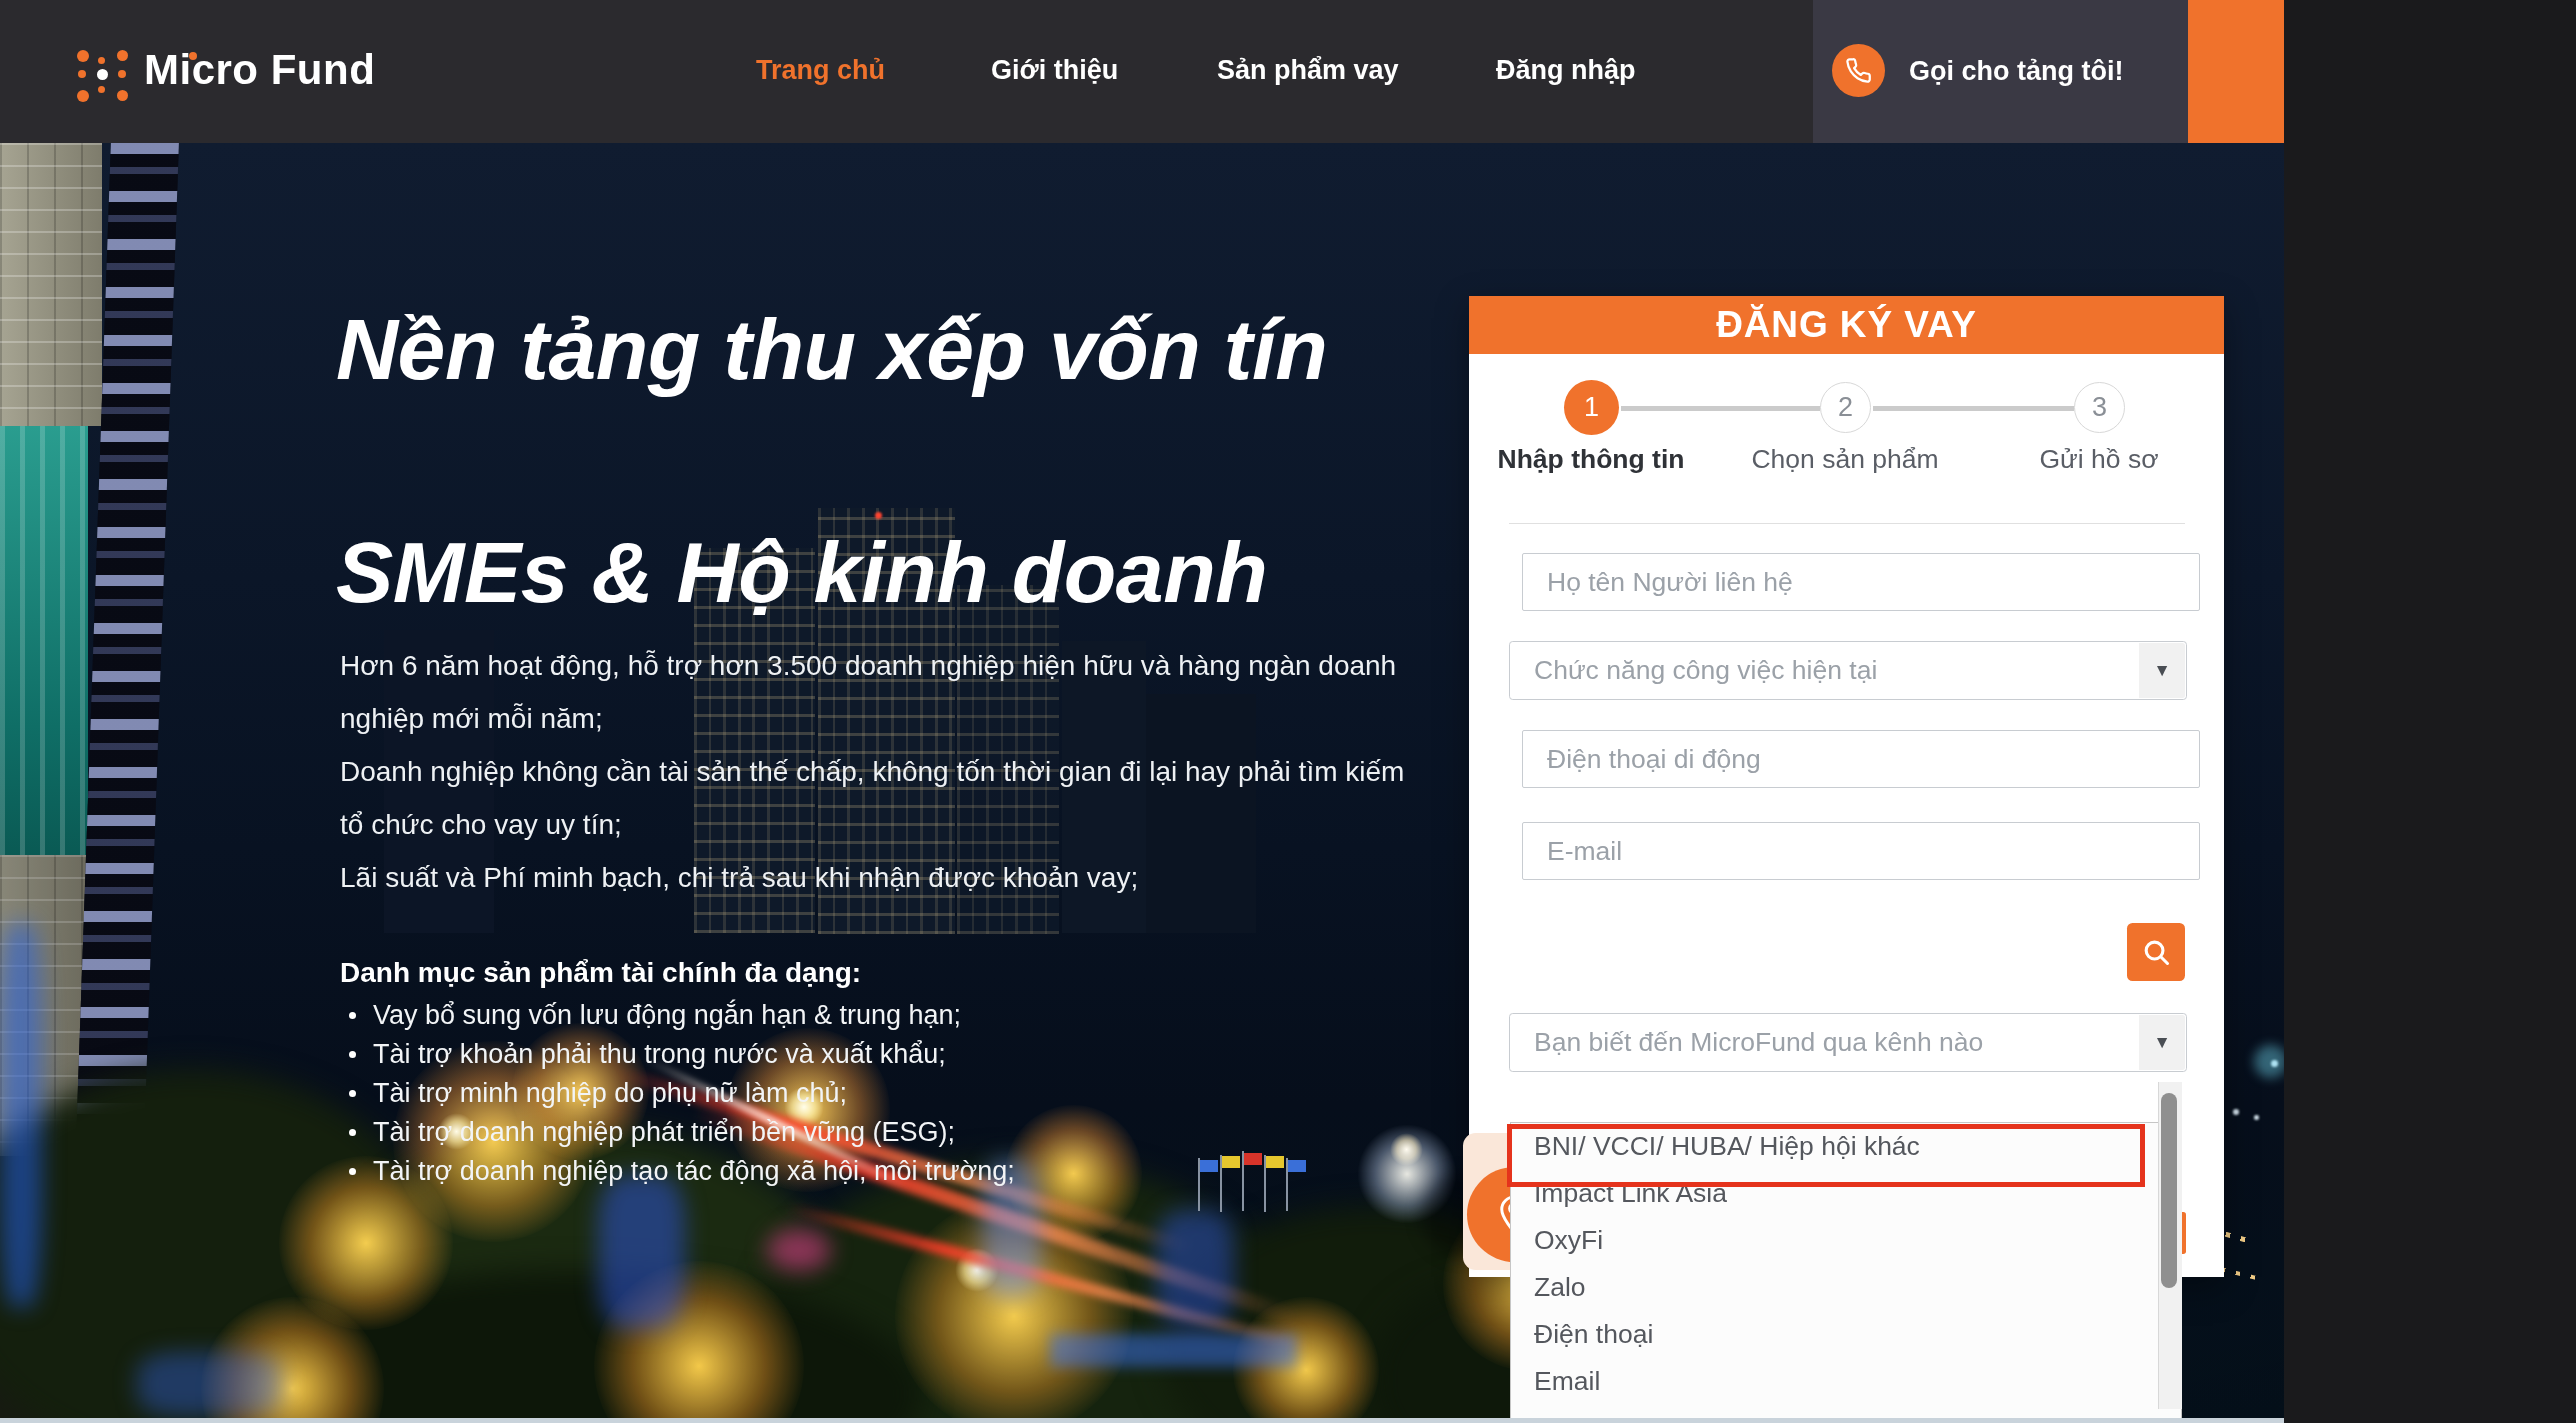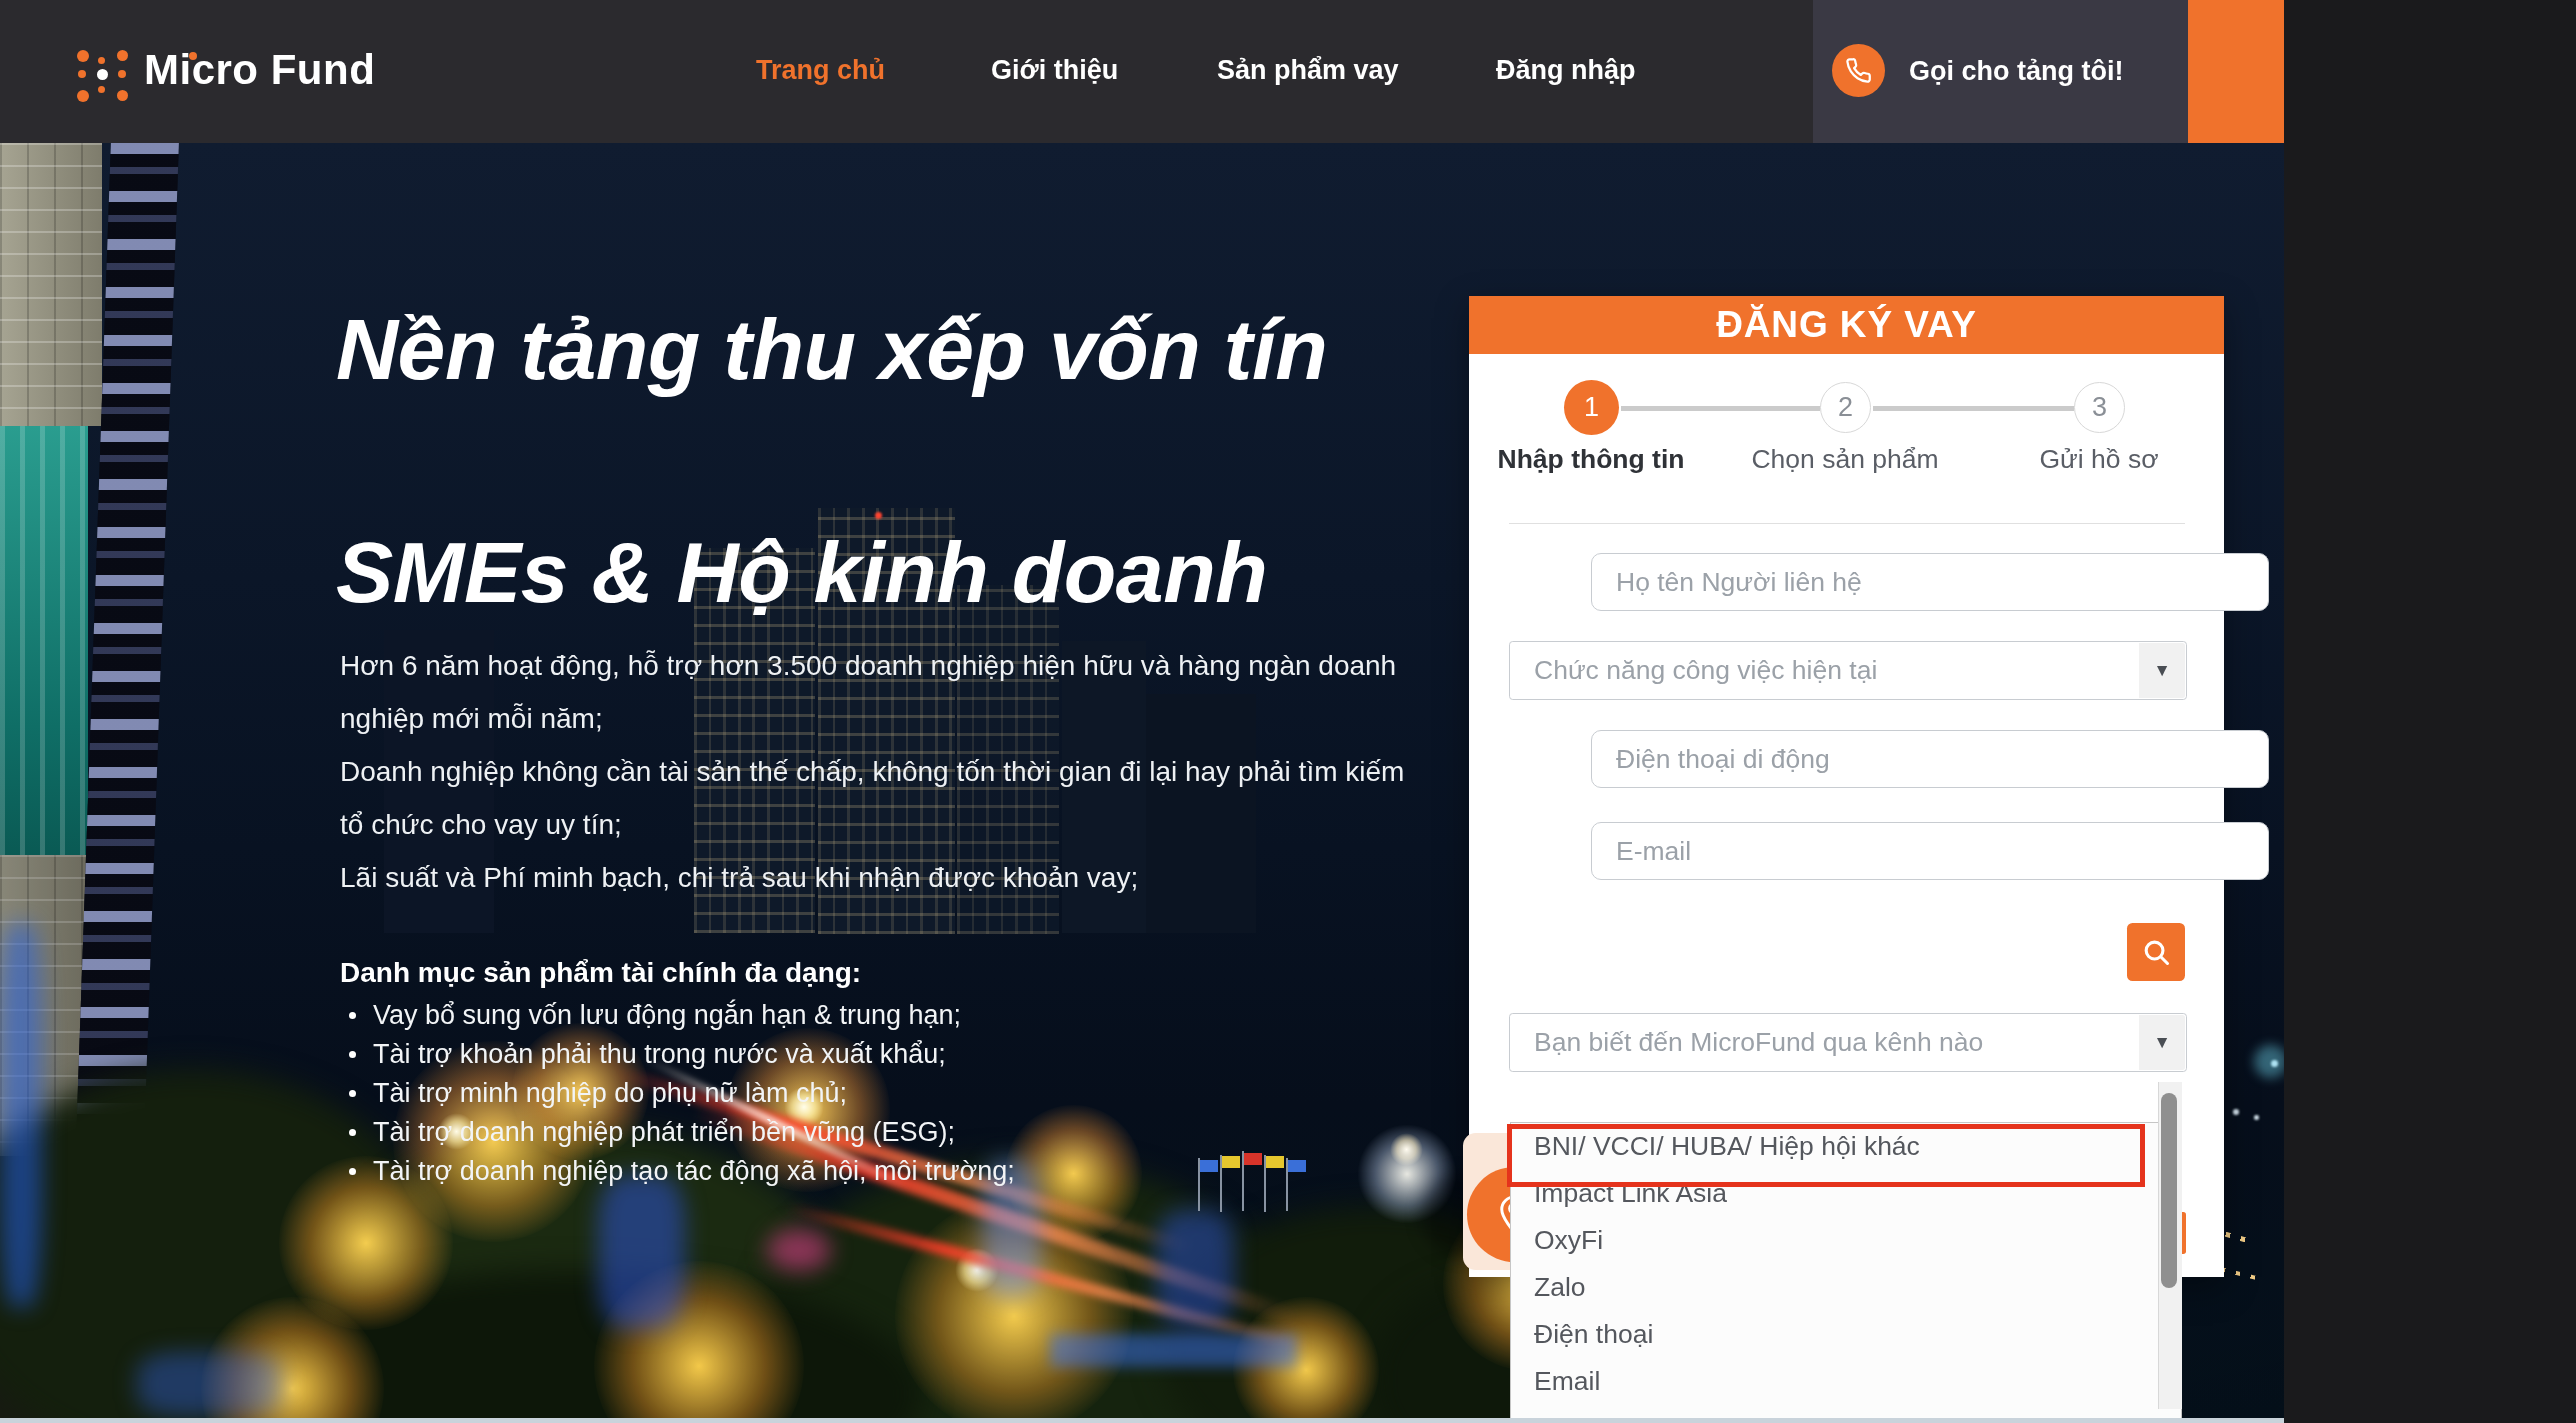--- a/index.html
+++ b/index.html
@@ -58,21 +58,21 @@
          box-shadow:0 11px 31px rgba(0,0,0,.35);}
   .panelhead{left:1469px;top:296px;width:755px;height:58px;background:#F0722C;z-index:11;
          display:flex;align-items:center;justify-content:center;color:#fff;font-size:37px;font-weight:700;letter-spacing:0.9px;}
   .stepc{border-radius:50%;z-index:12;display:flex;align-items:center;justify-content:center;font-size:27px;}
   .stepc.on{background:#F0722C;color:#fff;width:55px;height:55px;}
   .stepc.off{background:#fff;color:#8a8f96;width:51px;height:51px;border:1.8px solid #d8d8d8;box-sizing:border-box;}
   .stepline{height:4.6px;background:#cbcbcb;z-index:11;}
   .steplabel{z-index:12;font-size:26.5px;color:#5a5e66;transform:translateX(-50%);white-space:nowrap;}
   .steplabel.on{font-weight:700;color:#2f3237;}
   .divider{left:1509px;top:523px;width:676px;height:0.9px;background:#e0e0e0;z-index:12;}
-  .field{left:1591px;width:678px;height:58px;box-sizing:border-box;border:0.9px solid #c8ccd1;border-radius:10px;
+  .field{left:1522px;width:678px;height:58px;box-sizing:border-box;border:0.9px solid #c8ccd1;border-radius:2px;
          background:#fff;z-index:12;font-size:26.5px;color:#3c4046;padding:8px 24px;outline:none;}
   .field::placeholder{color:#9BA1A8;opacity:1;}
   .selectbox{left:1509px;width:678px;height:59px;box-sizing:border-box;border:0.9px solid #c8ccd1;border-radius:3.7px;
          background:#fff;z-index:12;display:flex;align-items:center;padding-left:24px;cursor:pointer;}
   .selectbox .ph{font-size:26.5px;color:#9BA1A8;}
   .arrowbox{position:absolute;right:0.9px;top:0.9px;bottom:0.9px;width:46px;background:#f1f1f1;
          display:flex;align-items:center;justify-content:center;border-radius:0 2.7px 2.7px 0;}
   .arrowbox span{font-size:17.4px;color:#4a4e54;}
   .searchbtn{left:2127px;top:923px;width:58px;height:58px;background:#F0722C;border:none;border-radius:5.5px;z-index:12;
          display:flex;align-items:center;justify-content:center;cursor:pointer;}

